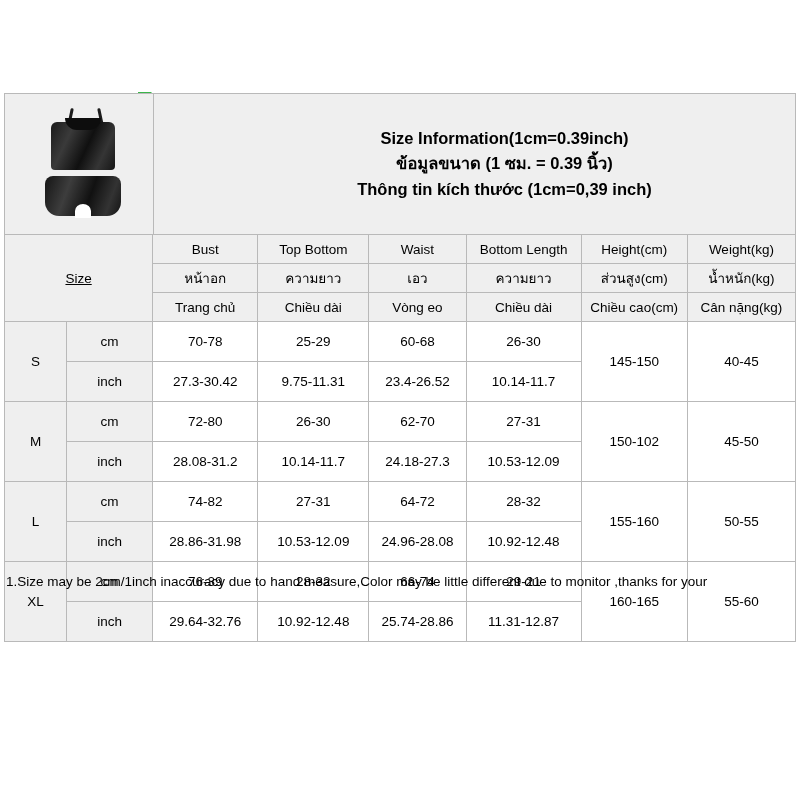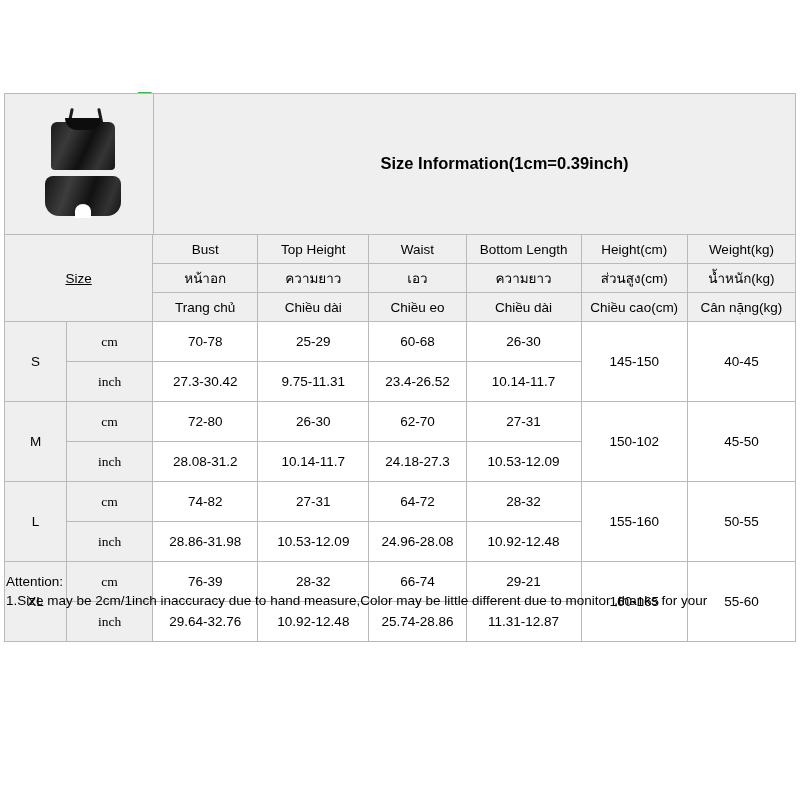--- a/index.html
+++ b/index.html
@@ -158,21 +158,20 @@
   }
   .sizelabel {
     background: #efefef !important;
     font-weight: bold;
     font-size: 17px;
   }
   .unitcell {
     background: #efefef !important;
     font-weight: bold;
     font-size: 13px;
-    font-family: Liberation Serif, serif;
   }
   .bigsize {
     background: #efefef !important;
     font-weight: bold;
     font-size: 21px;
     text-decoration: underline;
   }
   .datarow td {
     height: 35px;
   }
@@ -204,59 +203,61 @@
       <div class="prod-cell">
         <div class="garment">
           <div class="strap" style="left:42px;top:4px;height:18px;transform:rotate(12deg);"></div>
           <div class="strap" style="left:72px;top:4px;height:18px;transform:rotate(-12deg);"></div>
           <div class="cami"></div>
           <div class="short"></div>
         </div>
       </div>
       <div class="title-cell">
         <div>Size Information(1cm=0.39inch)</div>
+        <div>ข้อมูลขนาด (1 ซม. = 0.39 นิ้ว)</div>
+        <div>Thông tin kích thước (1cm=0,39 inch)</div>
       </div>
     </div>
 
     <table class="size">
       <colgroup>
         <col style="width:62px">
         <col style="width:86px">
         <col style="width:105px">
         <col style="width:111px">
         <col style="width:97px">
         <col style="width:115px">
         <col style="width:106px">
         <col style="width:108px">
       </colgroup>
       <tbody>
 
         <tr>
           <td class="bigsize" rowspan="3" colspan="2">Size</td>
           <td class="colhead">Bust</td>
-          <td class="colhead">Top Height</td>
+          <td class="colhead">Top Bottom</td>
           <td class="colhead">Waist</td>
           <td class="colhead">Bottom Length</td>
           <td class="colhead">Height(cm)</td>
           <td class="colhead">Weight(kg)</td>
         </tr>
 
         <tr>
           <td class="colhead">หน้าอก</td>
           <td class="colhead">ความยาว</td>
           <td class="colhead">เอว</td>
           <td class="colhead">ความยาว</td>
           <td class="colhead">ส่วนสูง(cm)</td>
           <td class="colhead">น้ำหนัก(kg)</td>
         </tr>
 
         <tr>
           <td class="colhead">Trang chủ</td>
           <td class="colhead">Chiều dài</td>
-          <td class="colhead">Chiều eo</td>
+          <td class="colhead">Vòng eo</td>
           <td class="colhead">Chiều dài</td>
           <td class="colhead">Chiều cao(cm)</td>
           <td class="colhead">Cân nặng(kg)</td>
         </tr>
 
         <tr class="datarow">
           <td class="sizelabel" rowspan="2">S</td>
           <td class="unitcell">cm</td>
           <td>70-78</td>
           <td>25-29</td>
@@ -324,17 +325,16 @@
           <td>29.64-32.76</td>
           <td>10.92-12.48</td>
           <td>25.74-28.86</td>
           <td>11.31-12.87</td>
         </tr>
       </tbody>
     </table>
   </div>
 
   <div class="attention">
-    <div>Attention:</div>
     <div>1.Size may be 2cm/1inch inaccuracy due to hand measure,Color may be little different due to monitor ,thanks for your</div>
   </div>
 
 </div>
 
 </body></html>

